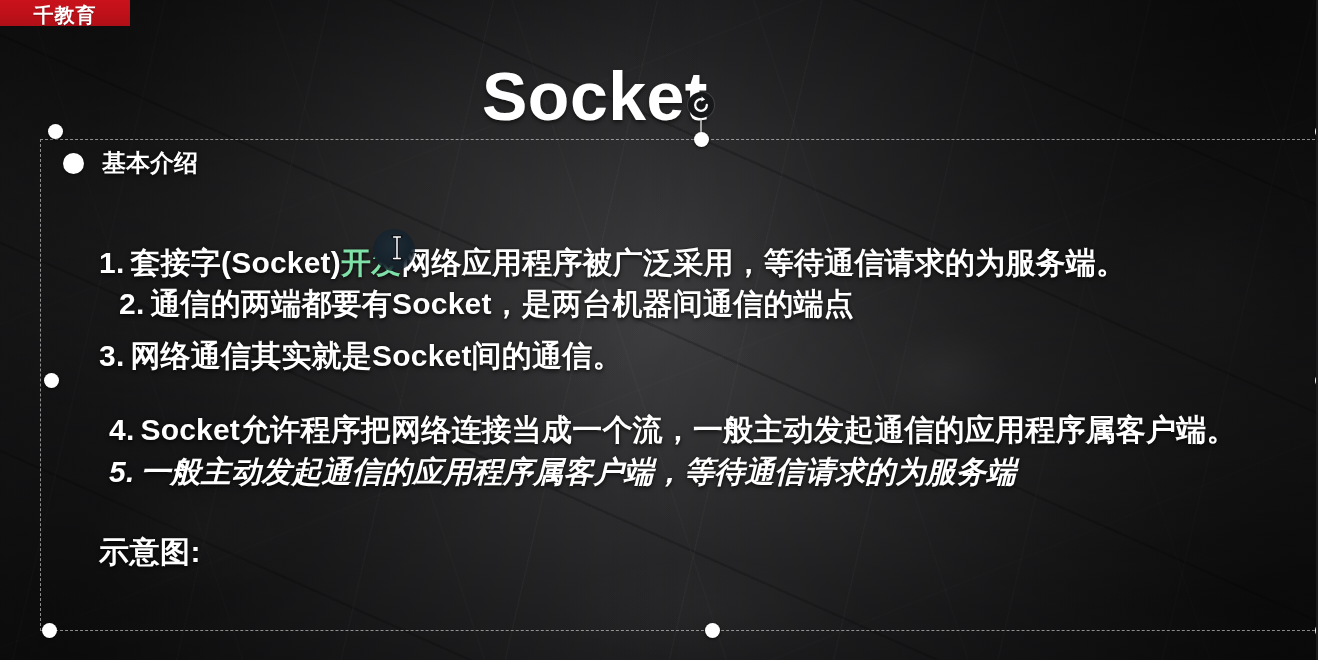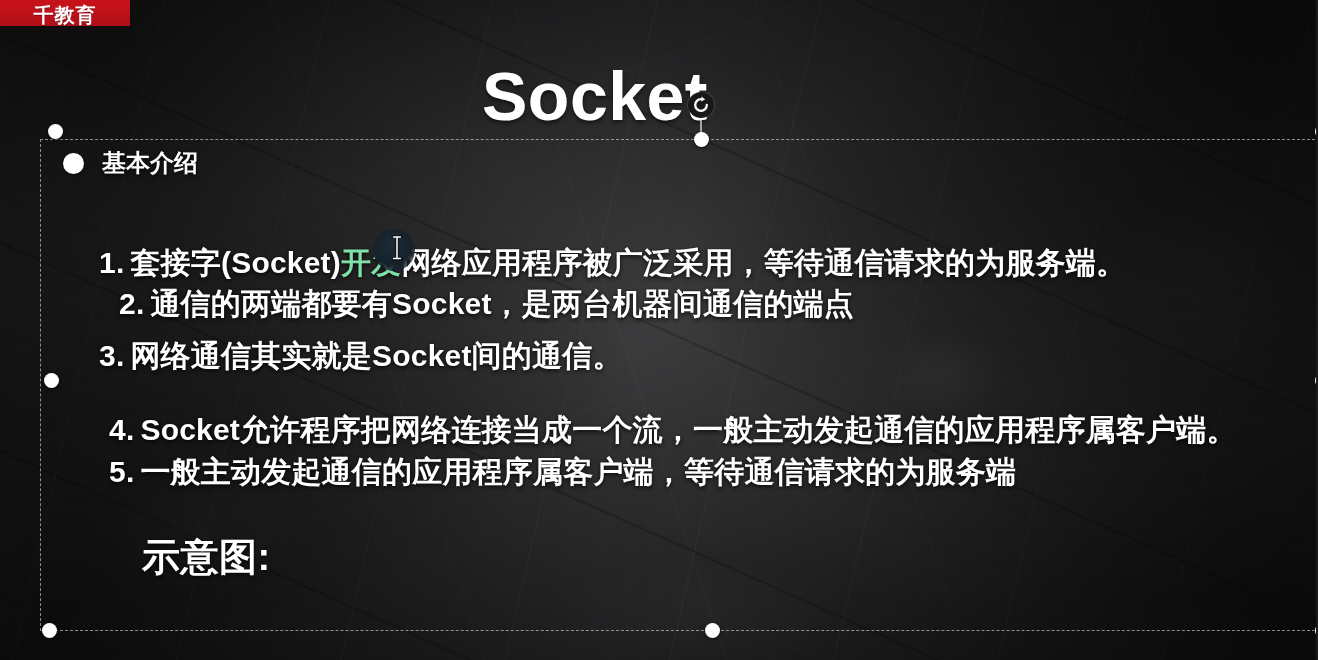--- a/index.html
+++ b/index.html
@@ -137,27 +137,26 @@
     font-size: 30px;
     line-height: 1.05;
     letter-spacing: .2px;
   }
   .num-line .num { margin-right: 6px; }
 
   #line1 { left: 58px;  top: 107px; }
   #line2 { left: 58px;  top: 148px; margin-left: 20px; }
   #line3 { left: 58px;  top: 200px; }
   #line4 { left: 68px;  top: 274px; }
-  #line5 { left: 68px;  top: 316px; }
+  #line5 { left: 68px;  top: 316px; font-style: italic; }
 
   #footer-label {
     left: 58px; top: 392px;
-    font-size: 38px;
+    font-size: 30px;
     letter-spacing: .5px;
-    margin-left: 43px;
   }
 
   
   .tinted { color: #7fe0a8; }
 
   
   .handle {
     position: absolute;
     width: 15px; height: 15px;
     margin-left: -7.5px;

